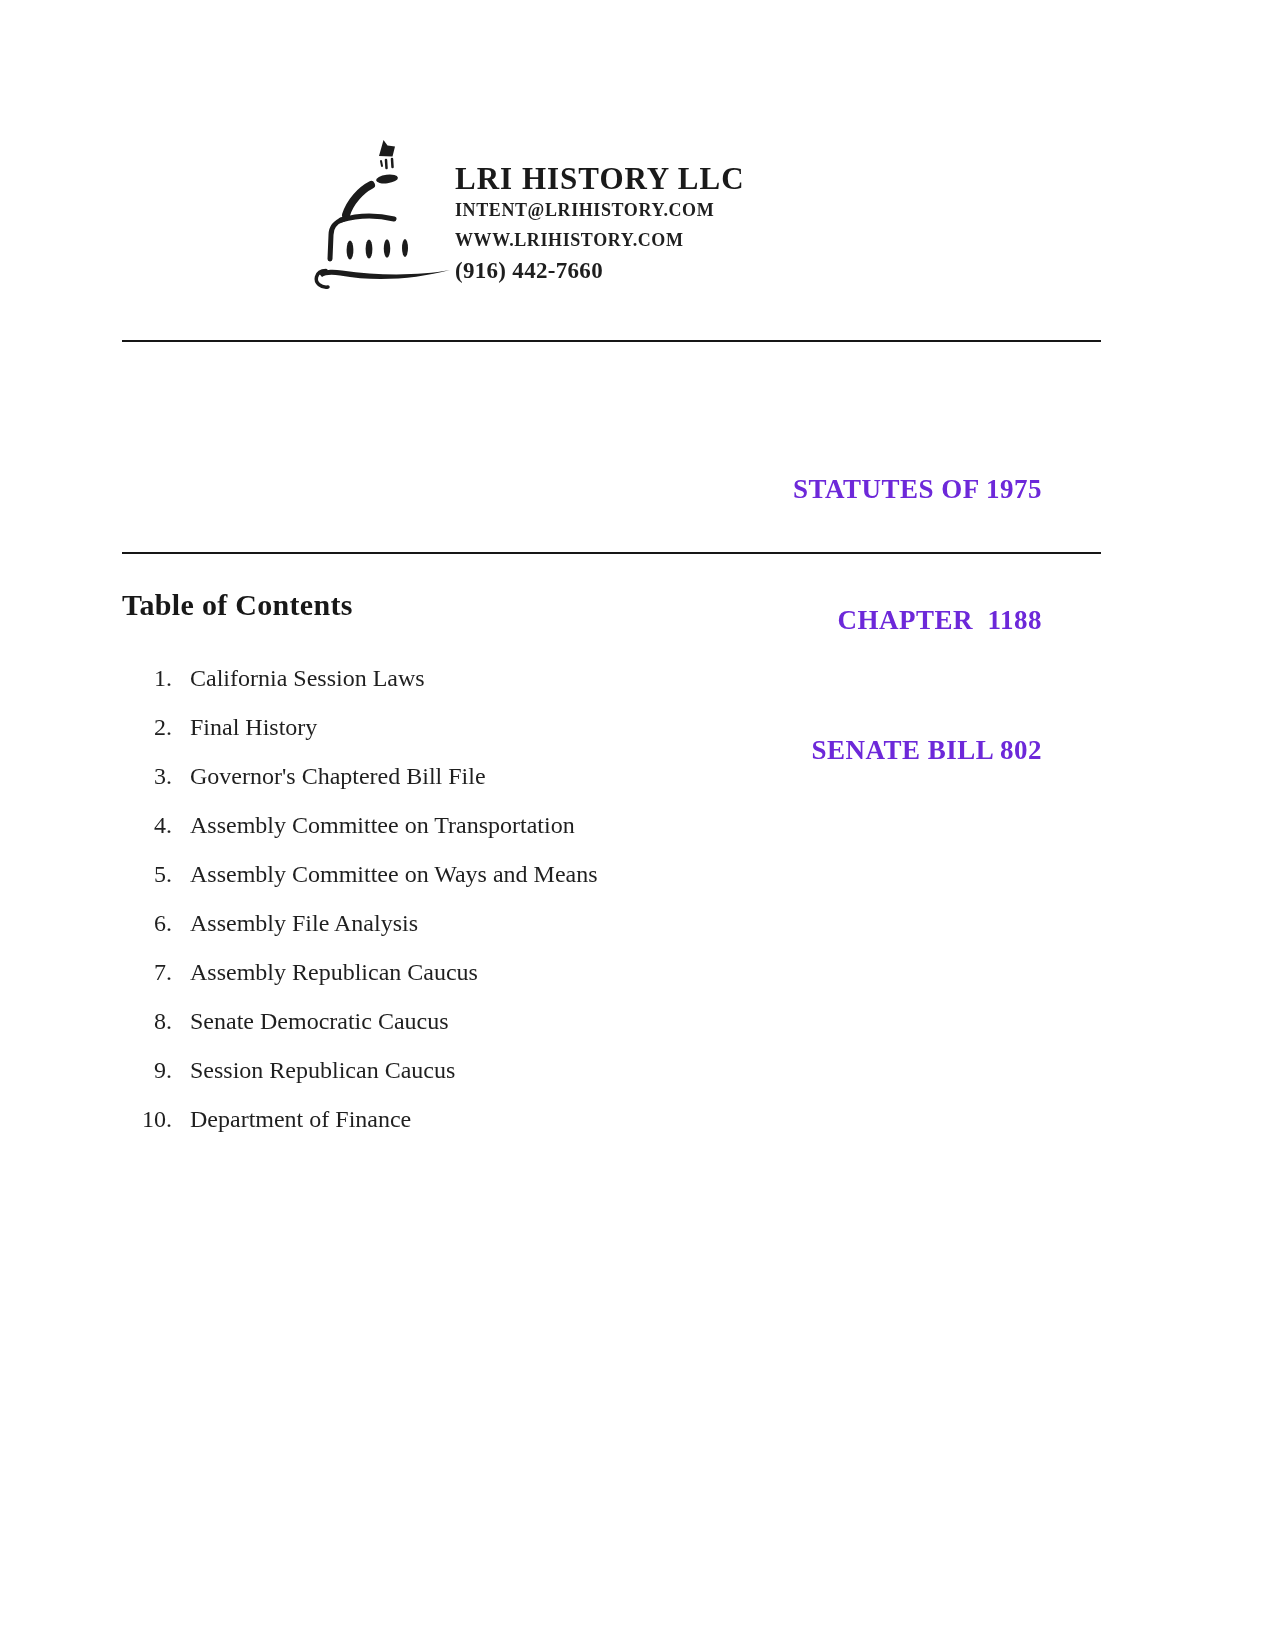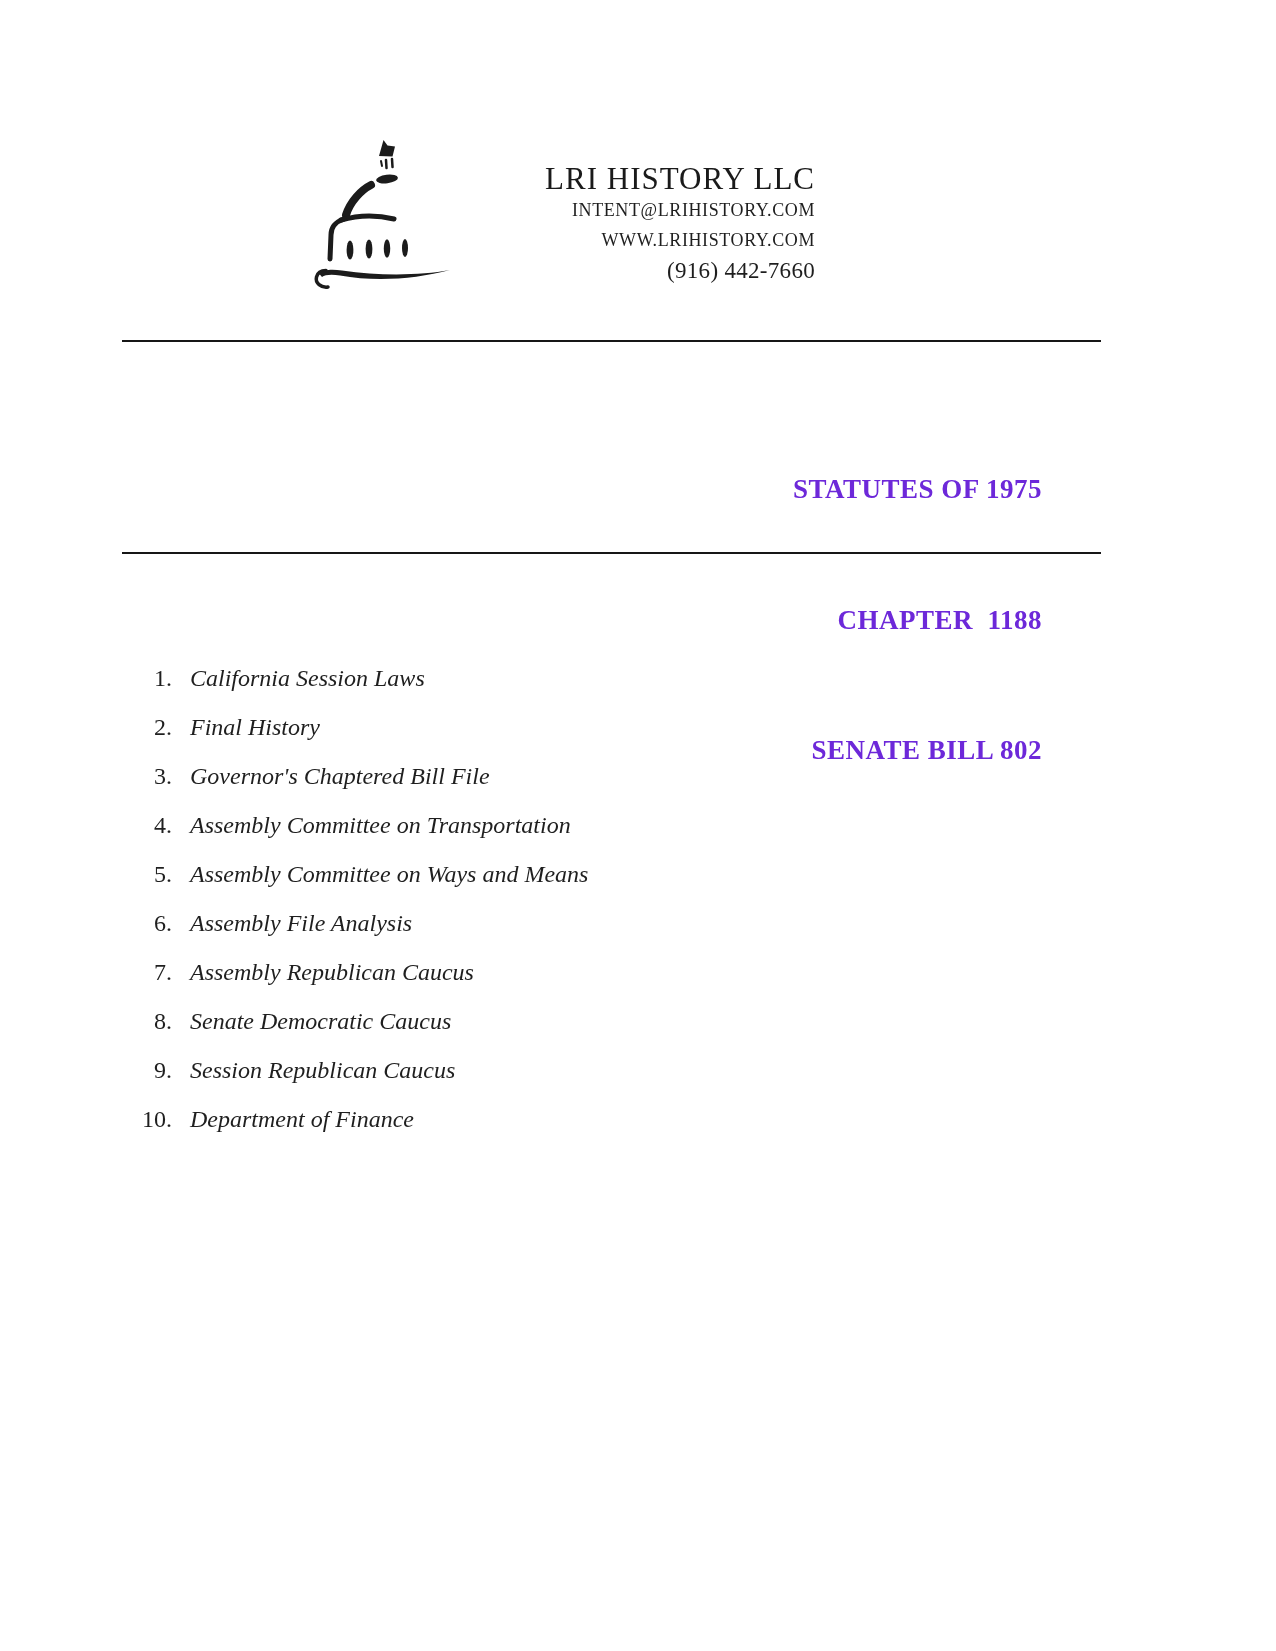--- a/index.html
+++ b/index.html
@@ -21,21 +21,22 @@
     width:168px;
     height:175px;
   }
 
   
   .letterhead {
     position:absolute;
     left:455px;
     top:161px;
     width:360px;
-    text-align:right;
+    text-align:left;
+    font-weight:bold;
   }
   .company-name {
     font-size:31px;
     line-height:36px;
     letter-spacing:1px;
     color:#1a1a1a;
     white-space:nowrap;
   }
   .contact-line {
     font-size:18px;
@@ -102,21 +103,20 @@
     color:#1f1f1f;
   }
   .toc-num {
     width:54px;
     text-align:right;
     flex:0 0 auto;
   }
   .toc-label {
     margin-left:18px;
     white-space:nowrap;
-    font-style:italic;
   }
 </style>
 </head>
 <body>
 
 <div class="page">
 
   <svg class="logo" viewBox="0 0 168 175" xmlns="http://www.w3.org/2000/svg" aria-hidden="true">
     <g fill="none" stroke="#1b1b1b" stroke-linecap="round">
       <path d="M83 66 C 73 71, 62 83, 58 96" stroke-width="8"></path>
@@ -148,20 +148,21 @@
   <div class="rule rule-top"></div>
 
   <div class="bill-ref">
     <div>STATUTES OF 1975</div>
     <div>CHAPTER  1188</div>
     <div>SENATE BILL 802</div>
   </div>
 
   <div class="rule rule-bottom"></div>
 
+  <h2 class="toc-title">Table of Contents</h2>
 
   <ol class="toc-list" id="toc-list">
     <li class="toc-row">
       <span class="toc-num">1.</span>
       <span class="toc-label">California Session Laws</span>
     </li>
 
     <li class="toc-row">
       <span class="toc-num">2.</span>
       <span class="toc-label">Final History</span>

